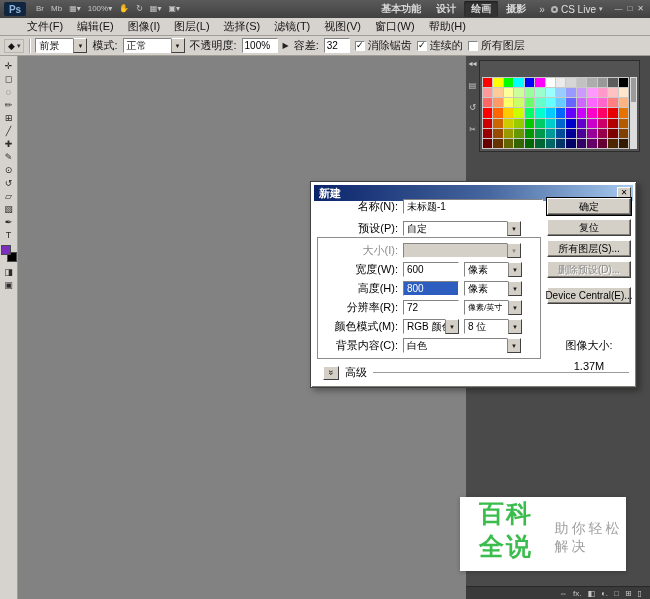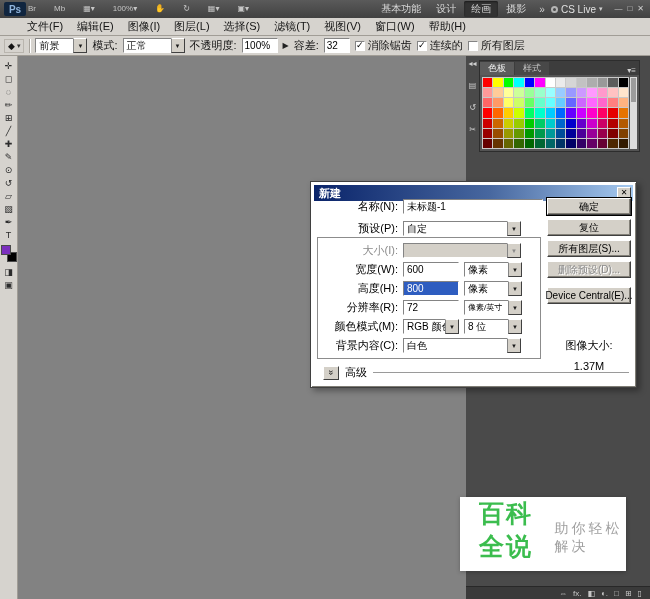--- a/index.html
+++ b/index.html
@@ -2,25 +2,25 @@
 <html><head>
 <meta charset="utf-8">
 <style>
   * { margin:0; padding:0; box-sizing:border-box; }
   body { font-family:"Liberation Sans","DejaVu Sans",sans-serif; }
   .screen { position:relative; width:650px; height:599px; overflow:hidden; background:#828282; font-family:"Liberation Sans","DejaVu Sans",sans-serif; }
 
   
   .app-bar { position:absolute; left:0; top:0; right:0; height:18px; background:linear-gradient(#5a5a5a,#414141); display:flex; align-items:center; padding:0 4px; gap:2px; }
   .ps-logo { width:22px; height:14px; background:#10253f; color:#8fb4dd; font-weight:bold; font-size:10px; display:flex; align-items:center; justify-content:center; border-radius:2px; }
-  .appbar-icons { display:flex; gap:18px; }
+  .appbar-icons { display:flex; gap:7px; margin-left:8px; }
   .appbar-icons .abicon { color:#c6c6c6; font-size:8px; line-height:14px; white-space:nowrap; }
   .spacer { flex:1; }
   .workspaces { display:flex; gap:1px; }
-  .workspaces .ws-btn { padding:1px 7px; font-size:10px; color:#d8d8d8; line-height:14px; white-space:nowrap; }
+  .workspaces .ws-btn { padding:1px 7px; font-size:10px; color:#d8d8d8; line-height:14px; white-space:nowrap;font-weight:bold; }
   .workspaces .ws-btn.active { background:#333; border-radius:2px; box-shadow:inset 0 1px 2px #1c1c1c; }
   .chevrons { color:#cfcfcf; font-size:10px; padding:0 4px; }
   .cslive { display:flex; align-items:center; gap:3px; color:#e0e0e0; font-size:10px; white-space:nowrap; }
   .cs-circle { width:7px; height:7px; border:2px solid #b5b5b5; border-radius:50%; }
   .dd-mini { font-size:7px; color:#cfcfcf; }
   .win-controls { display:flex; gap:5px; margin-left:10px; margin-right:2px; }
   .win-controls .winbtn { color:#cfcfcf; font-size:8px; line-height:14px; }
 
   
   .menu-bar { position:absolute; left:0; top:18px; right:0; height:18px; background:#d6d3ce; border-bottom:1px solid #a19d96; display:flex; align-items:center; padding-left:20px; }
@@ -220,25 +220,20 @@
   <div class="canvas"></div>
 
   <div class="right-dock">
     <div class="dock-strip">
         <div class="dicon">◂◂</div>
         <div class="dicon">▤</div>
         <div class="dicon">↺</div>
         <div class="dicon">✂</div>
       </div>
     <div class="swatches-panel">
-      <div class="panel-tabs">
-        <span class="tab active">色板</span>
-        <span class="tab">样式</span>
-        <span class="panel-menu">▾≡</span>
-      </div>
       <div class="swatch-grid">
           <div class="swatch" style="background: rgb(255, 0, 0);"></div>
           <div class="swatch" style="background: rgb(255, 255, 0);"></div>
           <div class="swatch" style="background: rgb(0, 255, 0);"></div>
           <div class="swatch" style="background: rgb(0, 255, 255);"></div>
           <div class="swatch" style="background: rgb(0, 0, 255);"></div>
           <div class="swatch" style="background: rgb(255, 0, 255);"></div>
           <div class="swatch" style="background: rgb(255, 255, 255);"></div>
           <div class="swatch" style="background: rgb(235, 235, 235);"></div>
           <div class="swatch" style="background: rgb(214, 214, 214);"></div>

